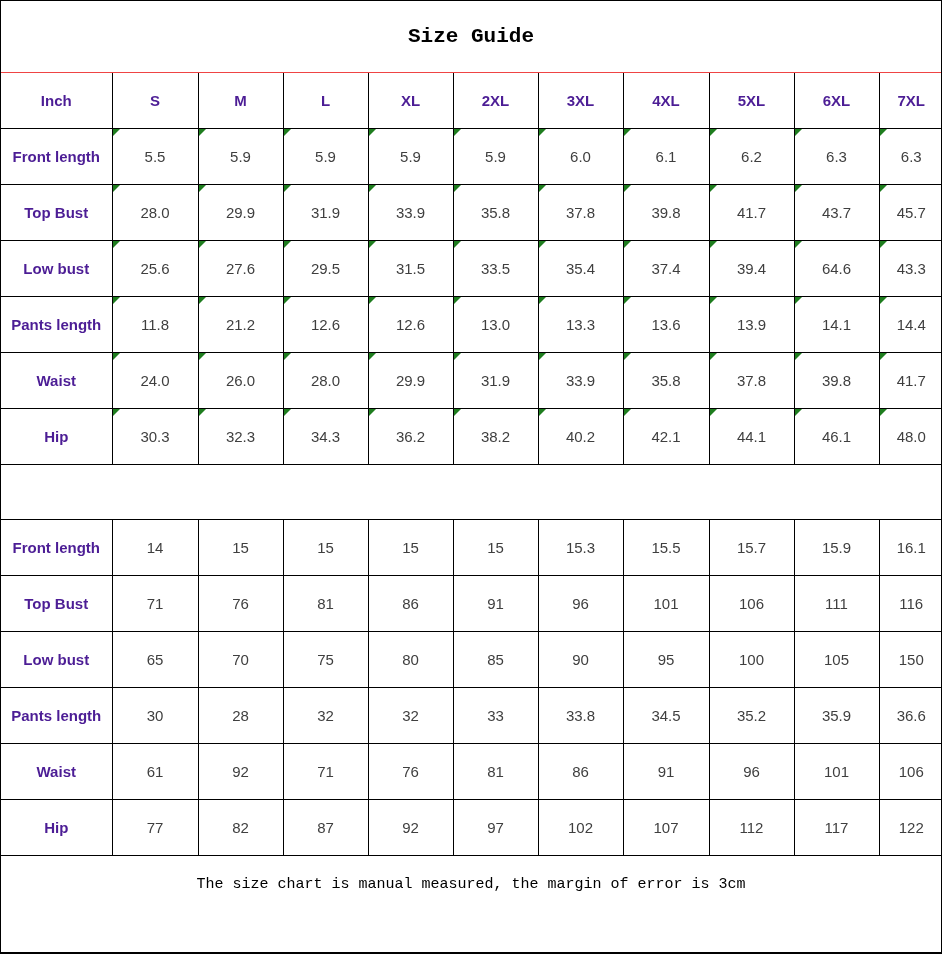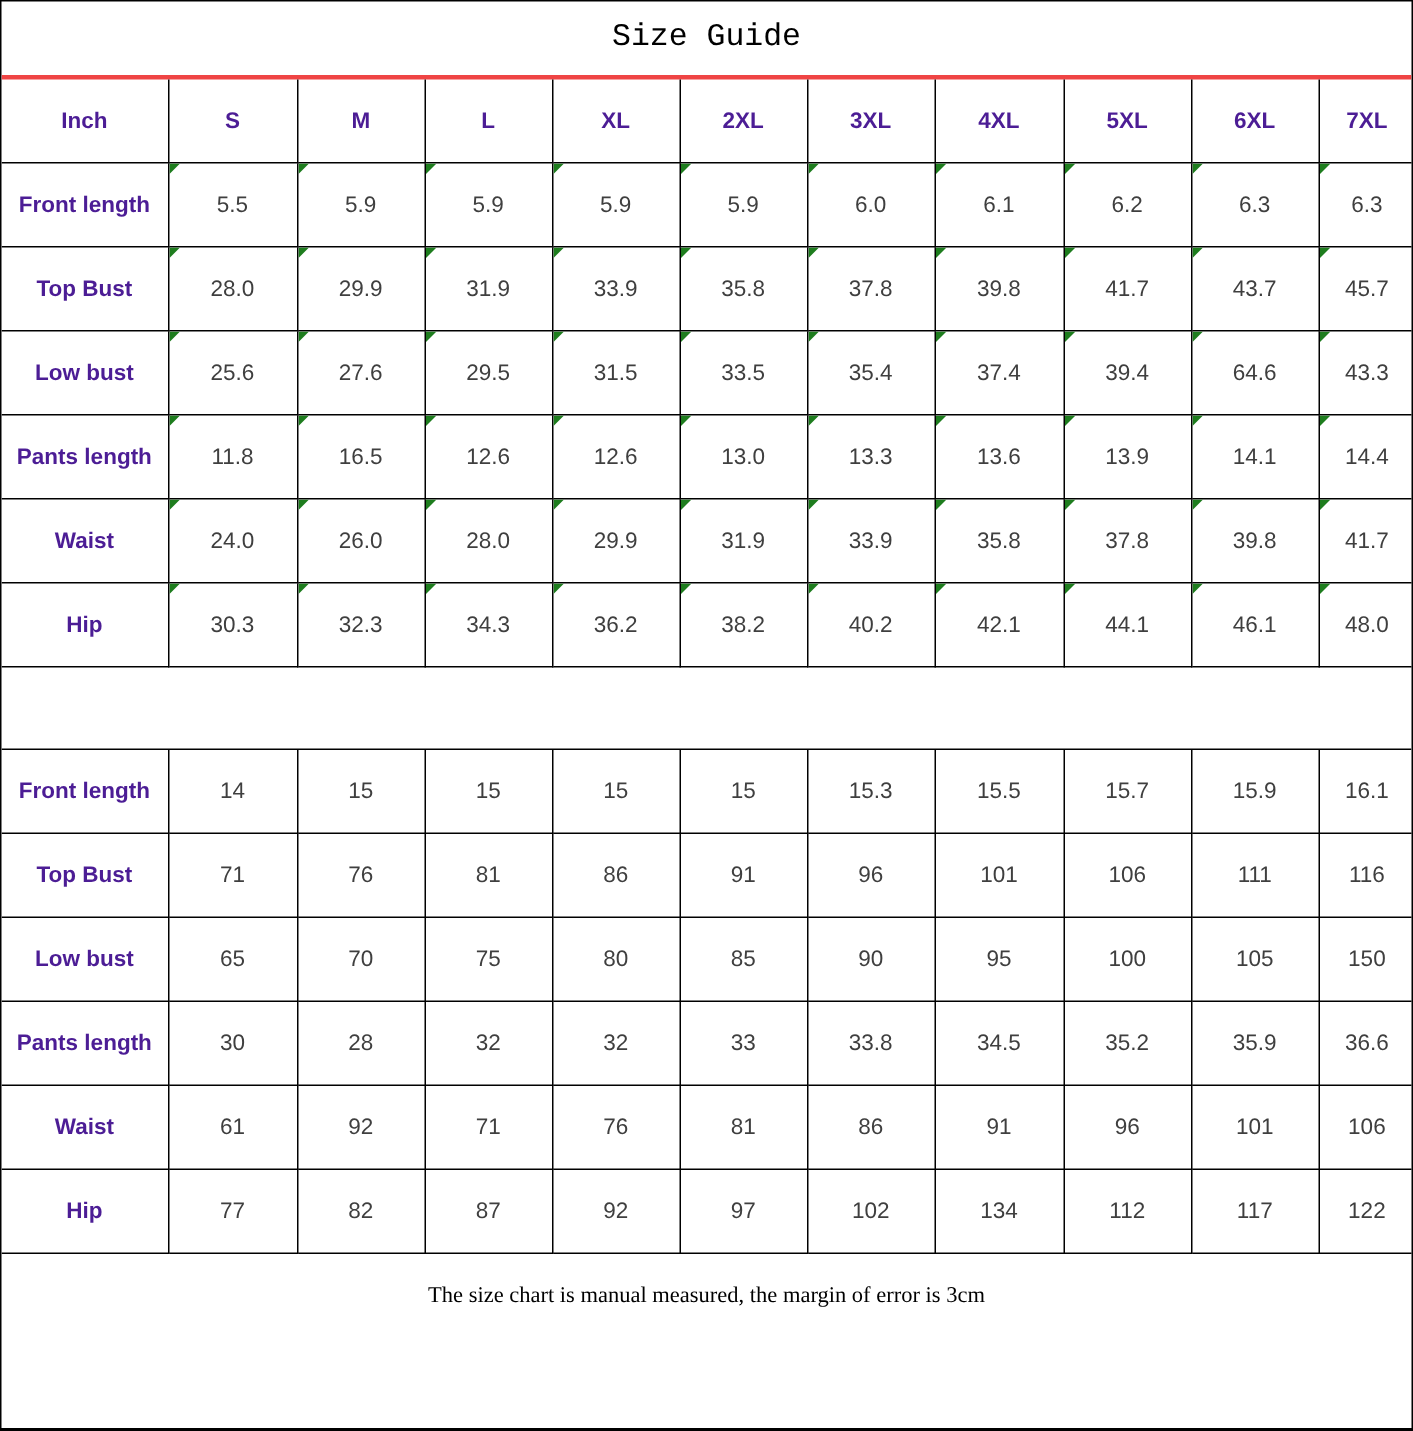--- a/index.html
+++ b/index.html
@@ -12,29 +12,30 @@
     position: relative;
     width: 942px;
     height: 954px;
     box-sizing: border-box;
     border: 1px solid #000;
     border-bottom-width: 2px;
     background: #fff;
     overflow: hidden;
   }
   .title-bar {
-    height: 52px;
+    height: 72px;
     display: flex;
     align-items: center;
     justify-content: center;
     font-family: "Liberation Mono", "DejaVu Sans Mono", monospace;
     font-size: 21px;
     color: #000;
-    border-bottom: 3px solid #ef4444;
+    border-bottom: 1px solid #ef4444;
     box-sizing: border-box;
+    font-weight: bold;
   }
   table.size-table {
     width: 940px;
     table-layout: fixed;
     border-collapse: collapse;
   }
   table.size-table th,
   table.size-table td {
     border: 1px solid #000;
     text-align: center;
@@ -71,21 +72,21 @@
     height: 55px;
     border-bottom: 1px solid #000;
     box-sizing: border-box;
   }
   table.size-table.second tr:first-child > * { border-top: none; }
   .footer-bar {
     height: 56px;
     display: flex;
     align-items: center;
     justify-content: center;
-    font-family: Liberation Serif, serif;
+    font-family: Liberation Mono, monospace;
     font-size: 15px;
     color: #000;
   }
 </style>
 </head>
 <body>
 
 <div class="sheet">
   <div class="title-bar">Size Guide</div>
 
@@ -152,21 +153,21 @@
           <td><span class="corner-marker"></span><span>33.5</span></td>
           <td><span class="corner-marker"></span><span>35.4</span></td>
           <td><span class="corner-marker"></span><span>37.4</span></td>
           <td><span class="corner-marker"></span><span>39.4</span></td>
           <td><span class="corner-marker"></span><span>64.6</span></td>
           <td><span class="corner-marker"></span><span>43.3</span></td>
         </tr>
         <tr>
           <th>Pants length</th>
           <td><span class="corner-marker"></span><span>11.8</span></td>
-          <td><span class="corner-marker"></span><span>16.5</span></td>
+          <td><span class="corner-marker"></span><span>21.2</span></td>
           <td><span class="corner-marker"></span><span>12.6</span></td>
           <td><span class="corner-marker"></span><span>12.6</span></td>
           <td><span class="corner-marker"></span><span>13.0</span></td>
           <td><span class="corner-marker"></span><span>13.3</span></td>
           <td><span class="corner-marker"></span><span>13.6</span></td>
           <td><span class="corner-marker"></span><span>13.9</span></td>
           <td><span class="corner-marker"></span><span>14.1</span></td>
           <td><span class="corner-marker"></span><span>14.4</span></td>
         </tr>
         <tr>
@@ -281,21 +282,21 @@
           <td><span>106</span></td>
         </tr>
         <tr>
           <th>Hip</th>
           <td><span>77</span></td>
           <td><span>82</span></td>
           <td><span>87</span></td>
           <td><span>92</span></td>
           <td><span>97</span></td>
           <td><span>102</span></td>
-          <td><span>134</span></td>
+          <td><span>107</span></td>
           <td><span>112</span></td>
           <td><span>117</span></td>
           <td><span>122</span></td>
         </tr>
       </tbody>
   </table>
 
   <div class="footer-bar">The size chart is manual measured, the margin of error is 3cm</div>
 </div>
 

